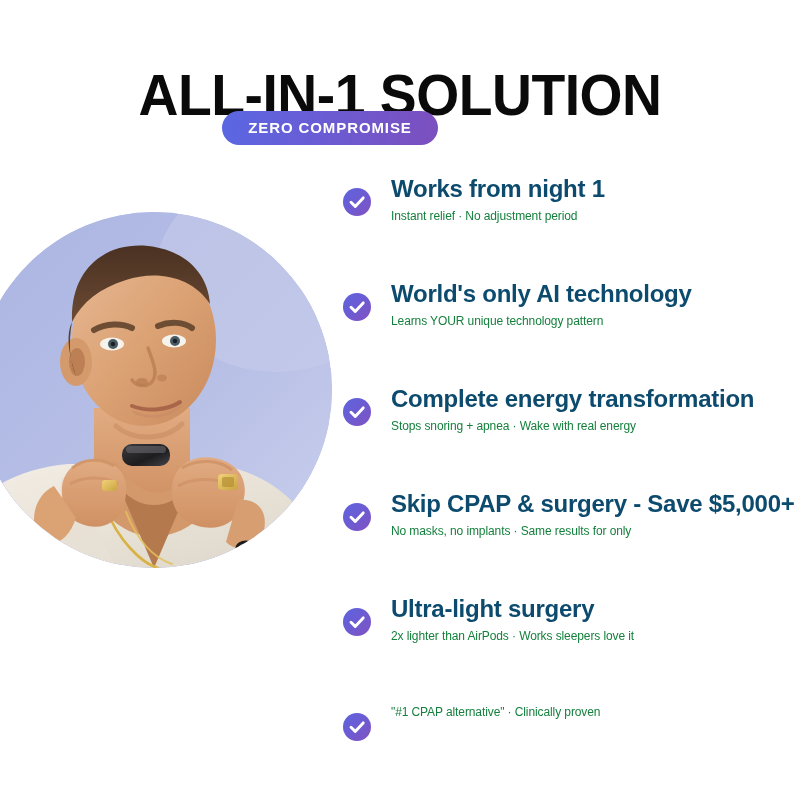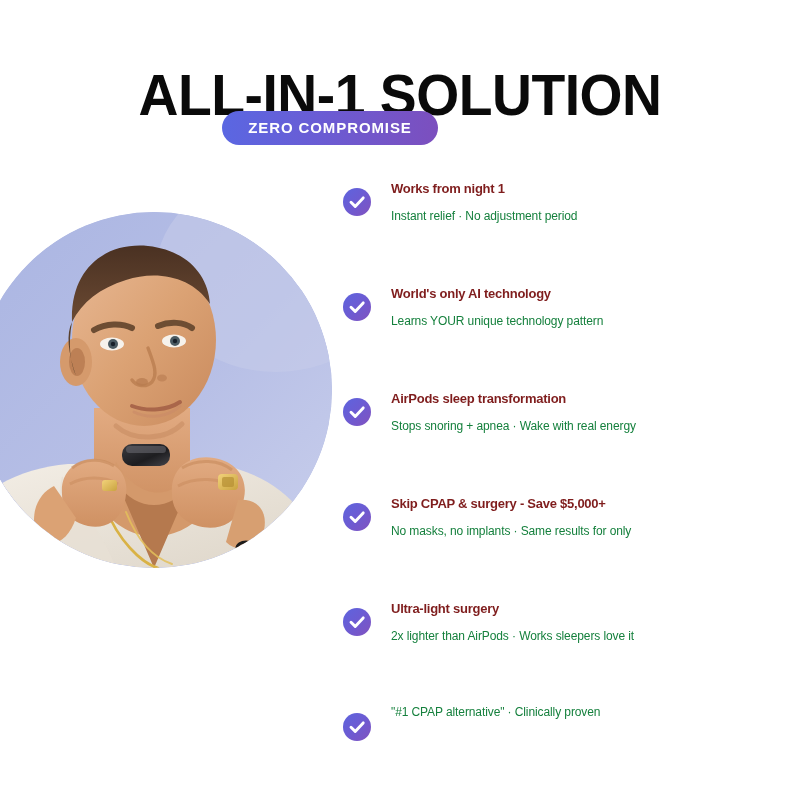--- a/index.html
+++ b/index.html
@@ -95,23 +95,23 @@
     top: 12px;
     width: 28px;
     height: 28px;
     border-radius: 50%;
     background: linear-gradient(135deg, #5d64de 0%, #6d5bd2 50%, #8152bf 100%);
     display: block;
   }
   .check svg { display: block; width: 28px; height: 28px; }
 
   .feature-title {
-    font-size: 13px;
+    font-size: 24px;
     font-weight: 700;
-    color: #7f1d1d;
+    color: #0c4a6e;
     line-height: 26px;
     letter-spacing: -0.25px;
     margin: 0 0 3px 0;
     white-space: nowrap;
   }
   .feature-sub {
     font-size: 12px;
     font-weight: 400;
     color: #15803d;
     line-height: 22px;
@@ -257,21 +257,21 @@
       <p class="feature-title">World's only AI technology</p>
       <p class="feature-sub">Learns YOUR unique technology pattern</p>
     </div>
 
     <div class="feature">
       <span class="check">
         <svg viewBox="0 0 28 28" xmlns="http://www.w3.org/2000/svg">
           <path d="M8 14.3 L12.2 18.4 L20.2 9.9" fill="none" stroke="#ffffff" stroke-width="2.9" stroke-linecap="round" stroke-linejoin="round"></path>
         </svg>
       </span>
-      <p class="feature-title">AirPods sleep transformation</p>
+      <p class="feature-title">Complete energy transformation</p>
       <p class="feature-sub">Stops snoring + apnea · Wake with real energy</p>
     </div>
 
     <div class="feature">
       <span class="check">
         <svg viewBox="0 0 28 28" xmlns="http://www.w3.org/2000/svg">
           <path d="M8 14.3 L12.2 18.4 L20.2 9.9" fill="none" stroke="#ffffff" stroke-width="2.9" stroke-linecap="round" stroke-linejoin="round"></path>
         </svg>
       </span>
       <p class="feature-title">Skip CPAP &amp; surgery - Save $5,000+</p>

